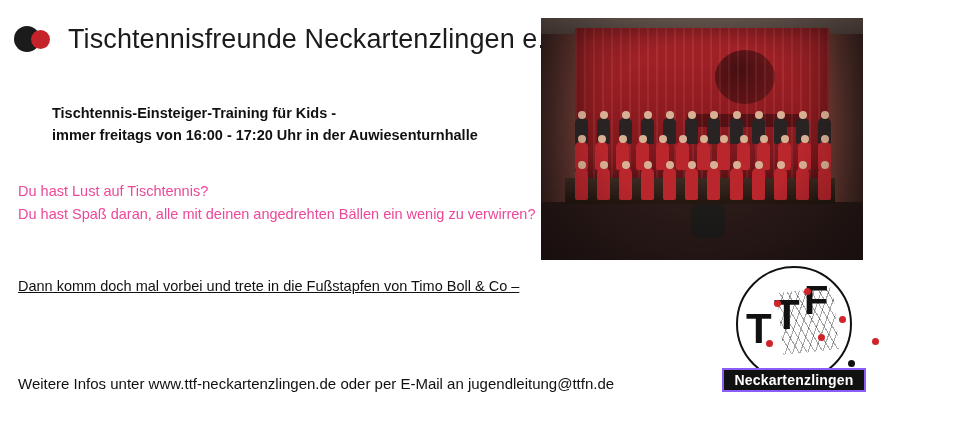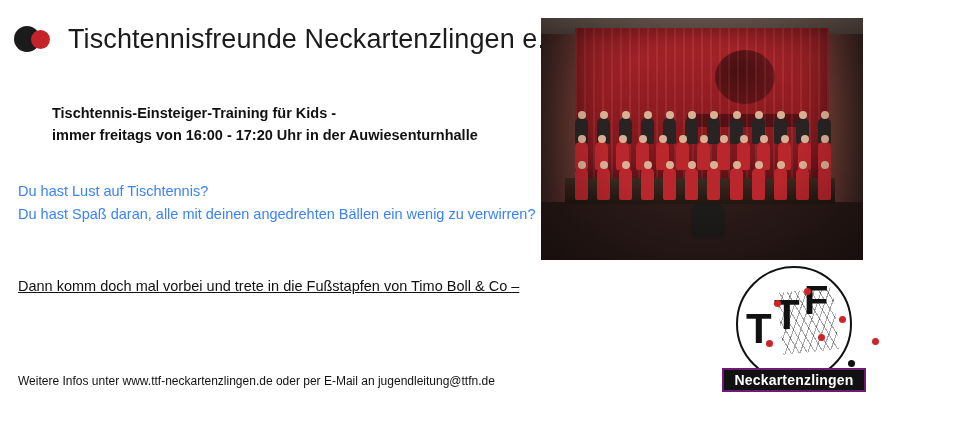--- a/index.html
+++ b/index.html
@@ -74,40 +74,40 @@
     margin-left: 32px;
   }
   .headline div { white-space: nowrap; }
 
   .questions {
     position: absolute;
     left: 18px;
     top: 180px;
     font-size: 14.5px;
     line-height: 1.62;
-    color: #3b82f6;
+    color: #ec4899;
   }
   .questions div { white-space: nowrap; }
 
   .invite {
     position: absolute;
     left: 18px;
     top: 275px;
     font-size: 14.5px;
     line-height: 1.62;
     color: #111;
     text-decoration: underline;
   }
   .invite div { white-space: nowrap; }
 
   .contact {
     position: absolute;
     left: 18px;
     top: 372px;
-    font-size: 12px;
+    font-size: 15px;
     line-height: 1.6;
     color: #111;
     white-space: nowrap;
   }
 
   
   .photo {
     position: absolute;
     left: 541px;
     top: 18px;
@@ -296,21 +296,21 @@
       repeating-linear-gradient(-65deg, rgba(0,0,0,0.35) 0 1px, transparent 1px 7px);
     transform: rotate(-6deg);
   }
   .crest .plate {
     position: absolute;
     left: 0;
     top: 104px;
     width: 144px;
     height: 24px;
     background: #111;
-    border: 2px solid #701a75;
+    border: 2px solid #8b5cf6;
     box-sizing: border-box;
     display: flex;
     align-items: center;
     justify-content: center;
   }
   .crest .plate span {
     color: #fff;
     font-size: 14px;
     font-weight: bold;
     letter-spacing: 0.2px;

